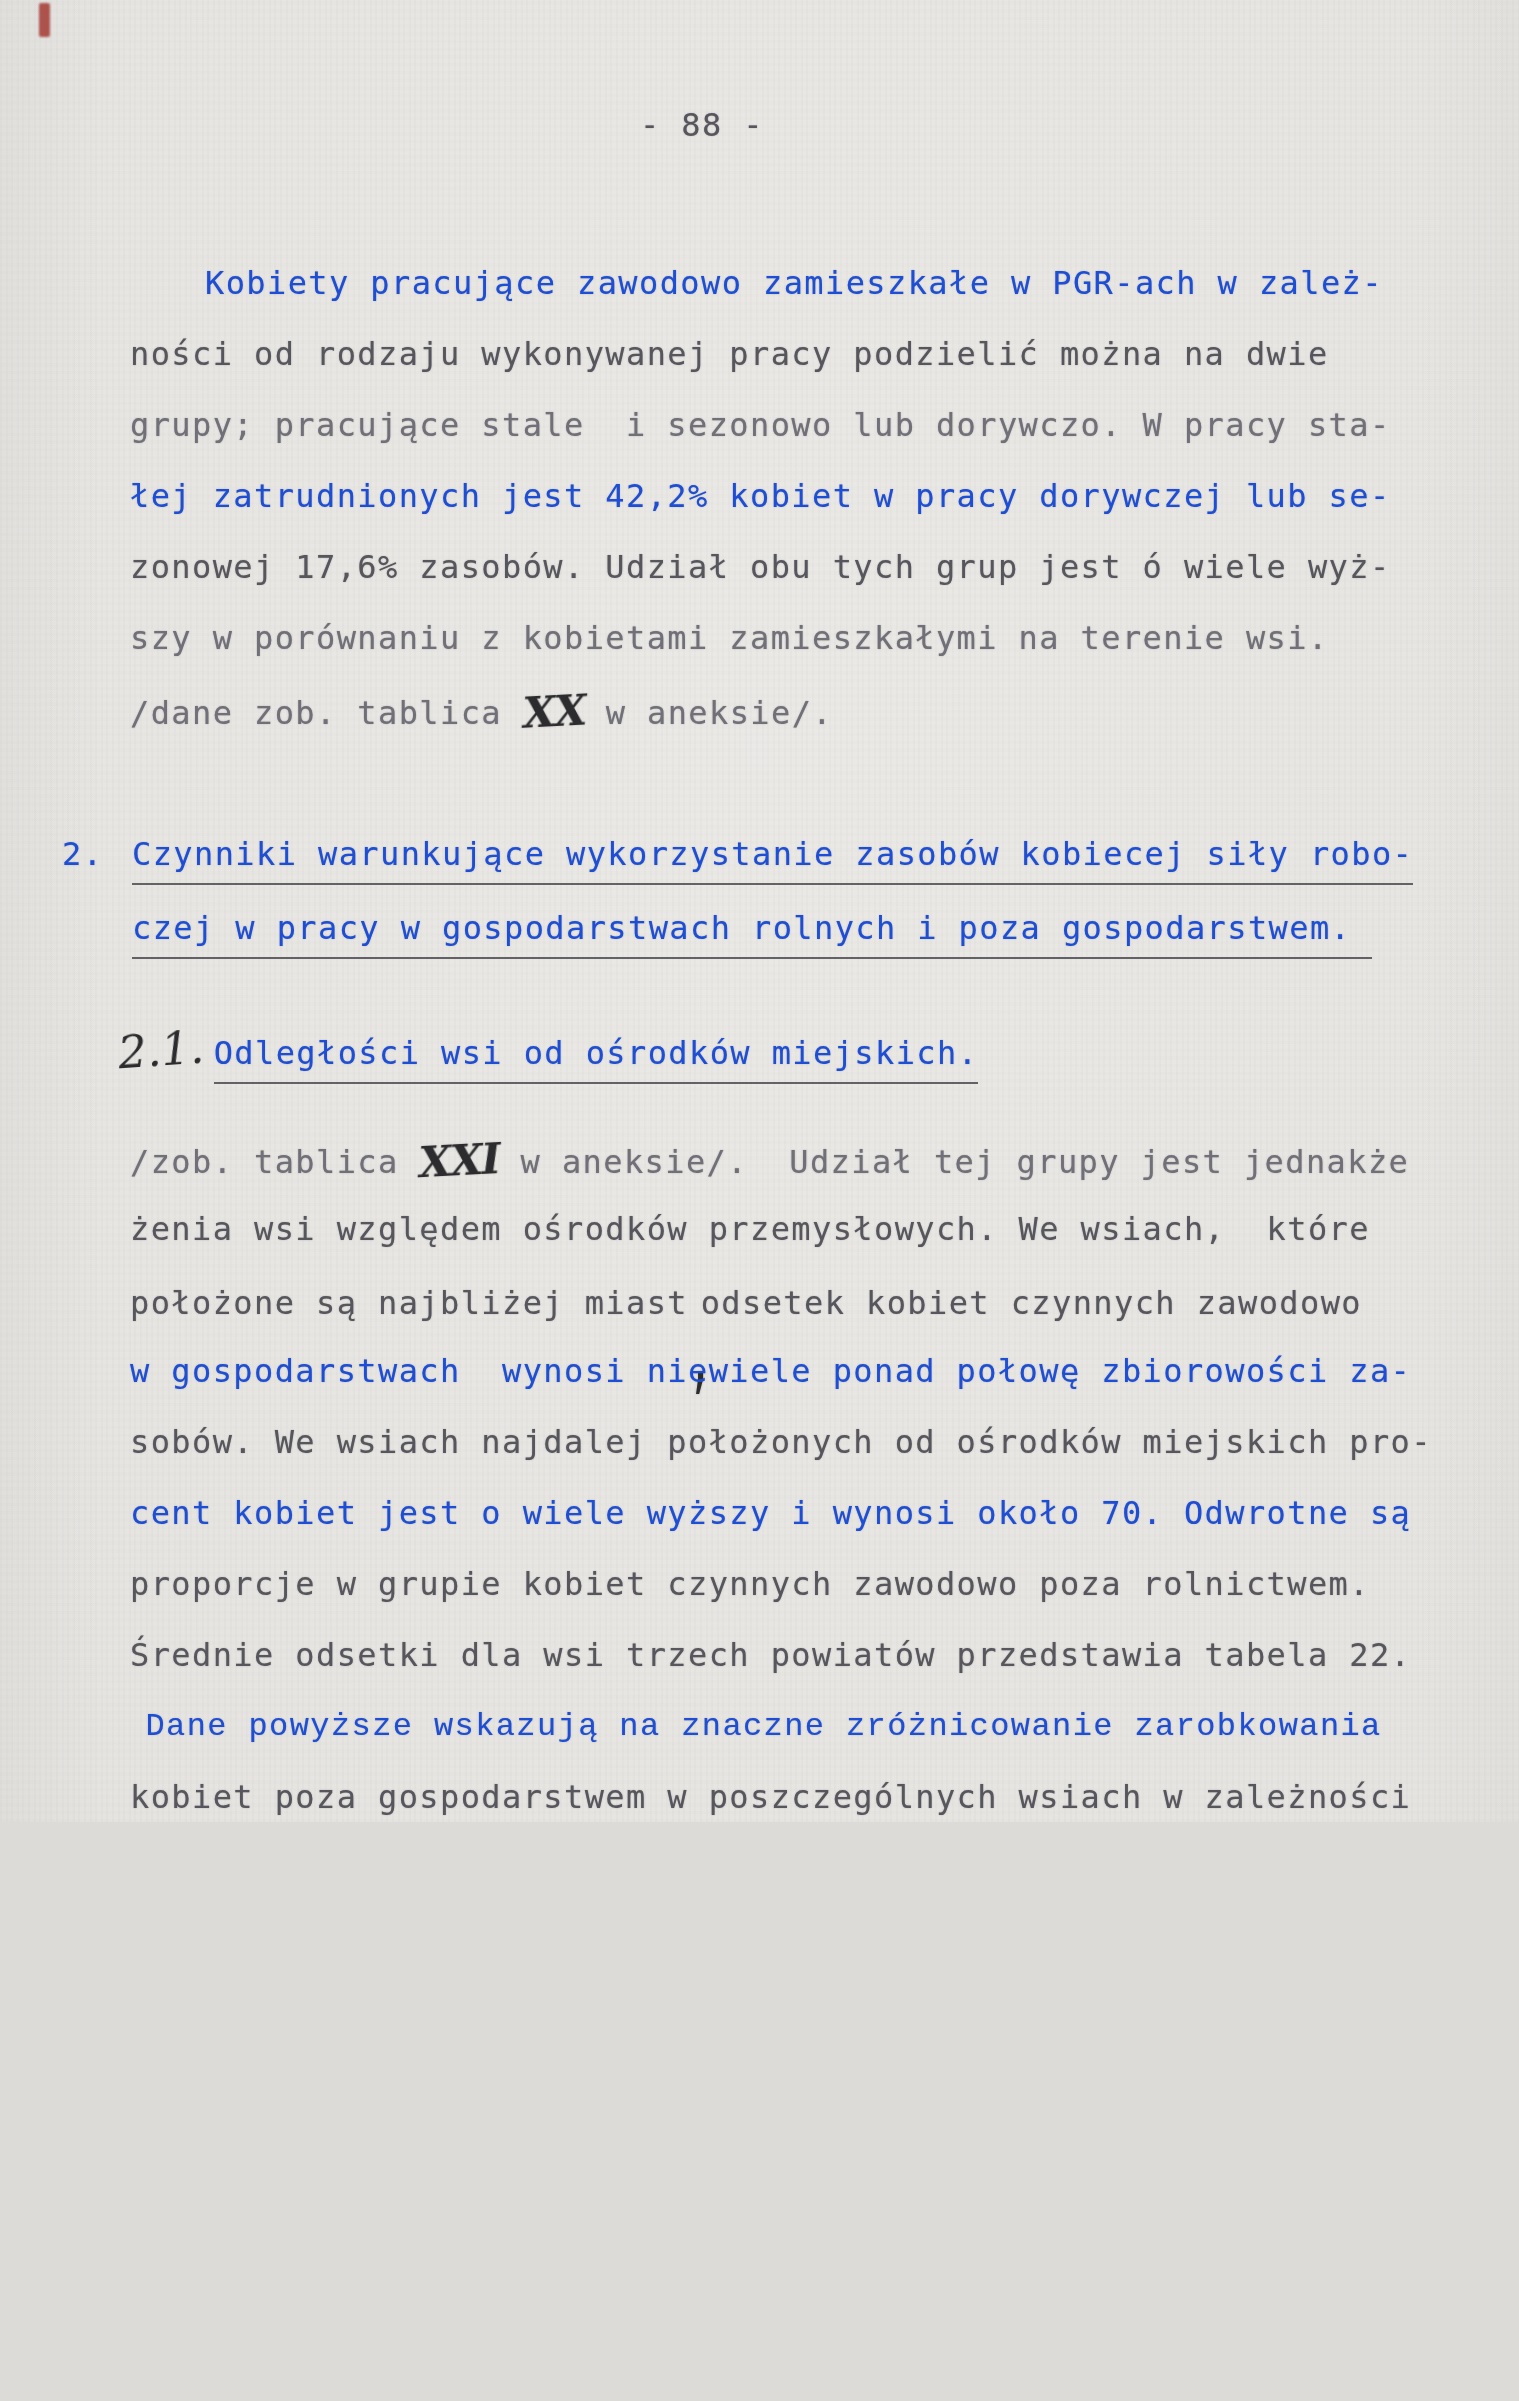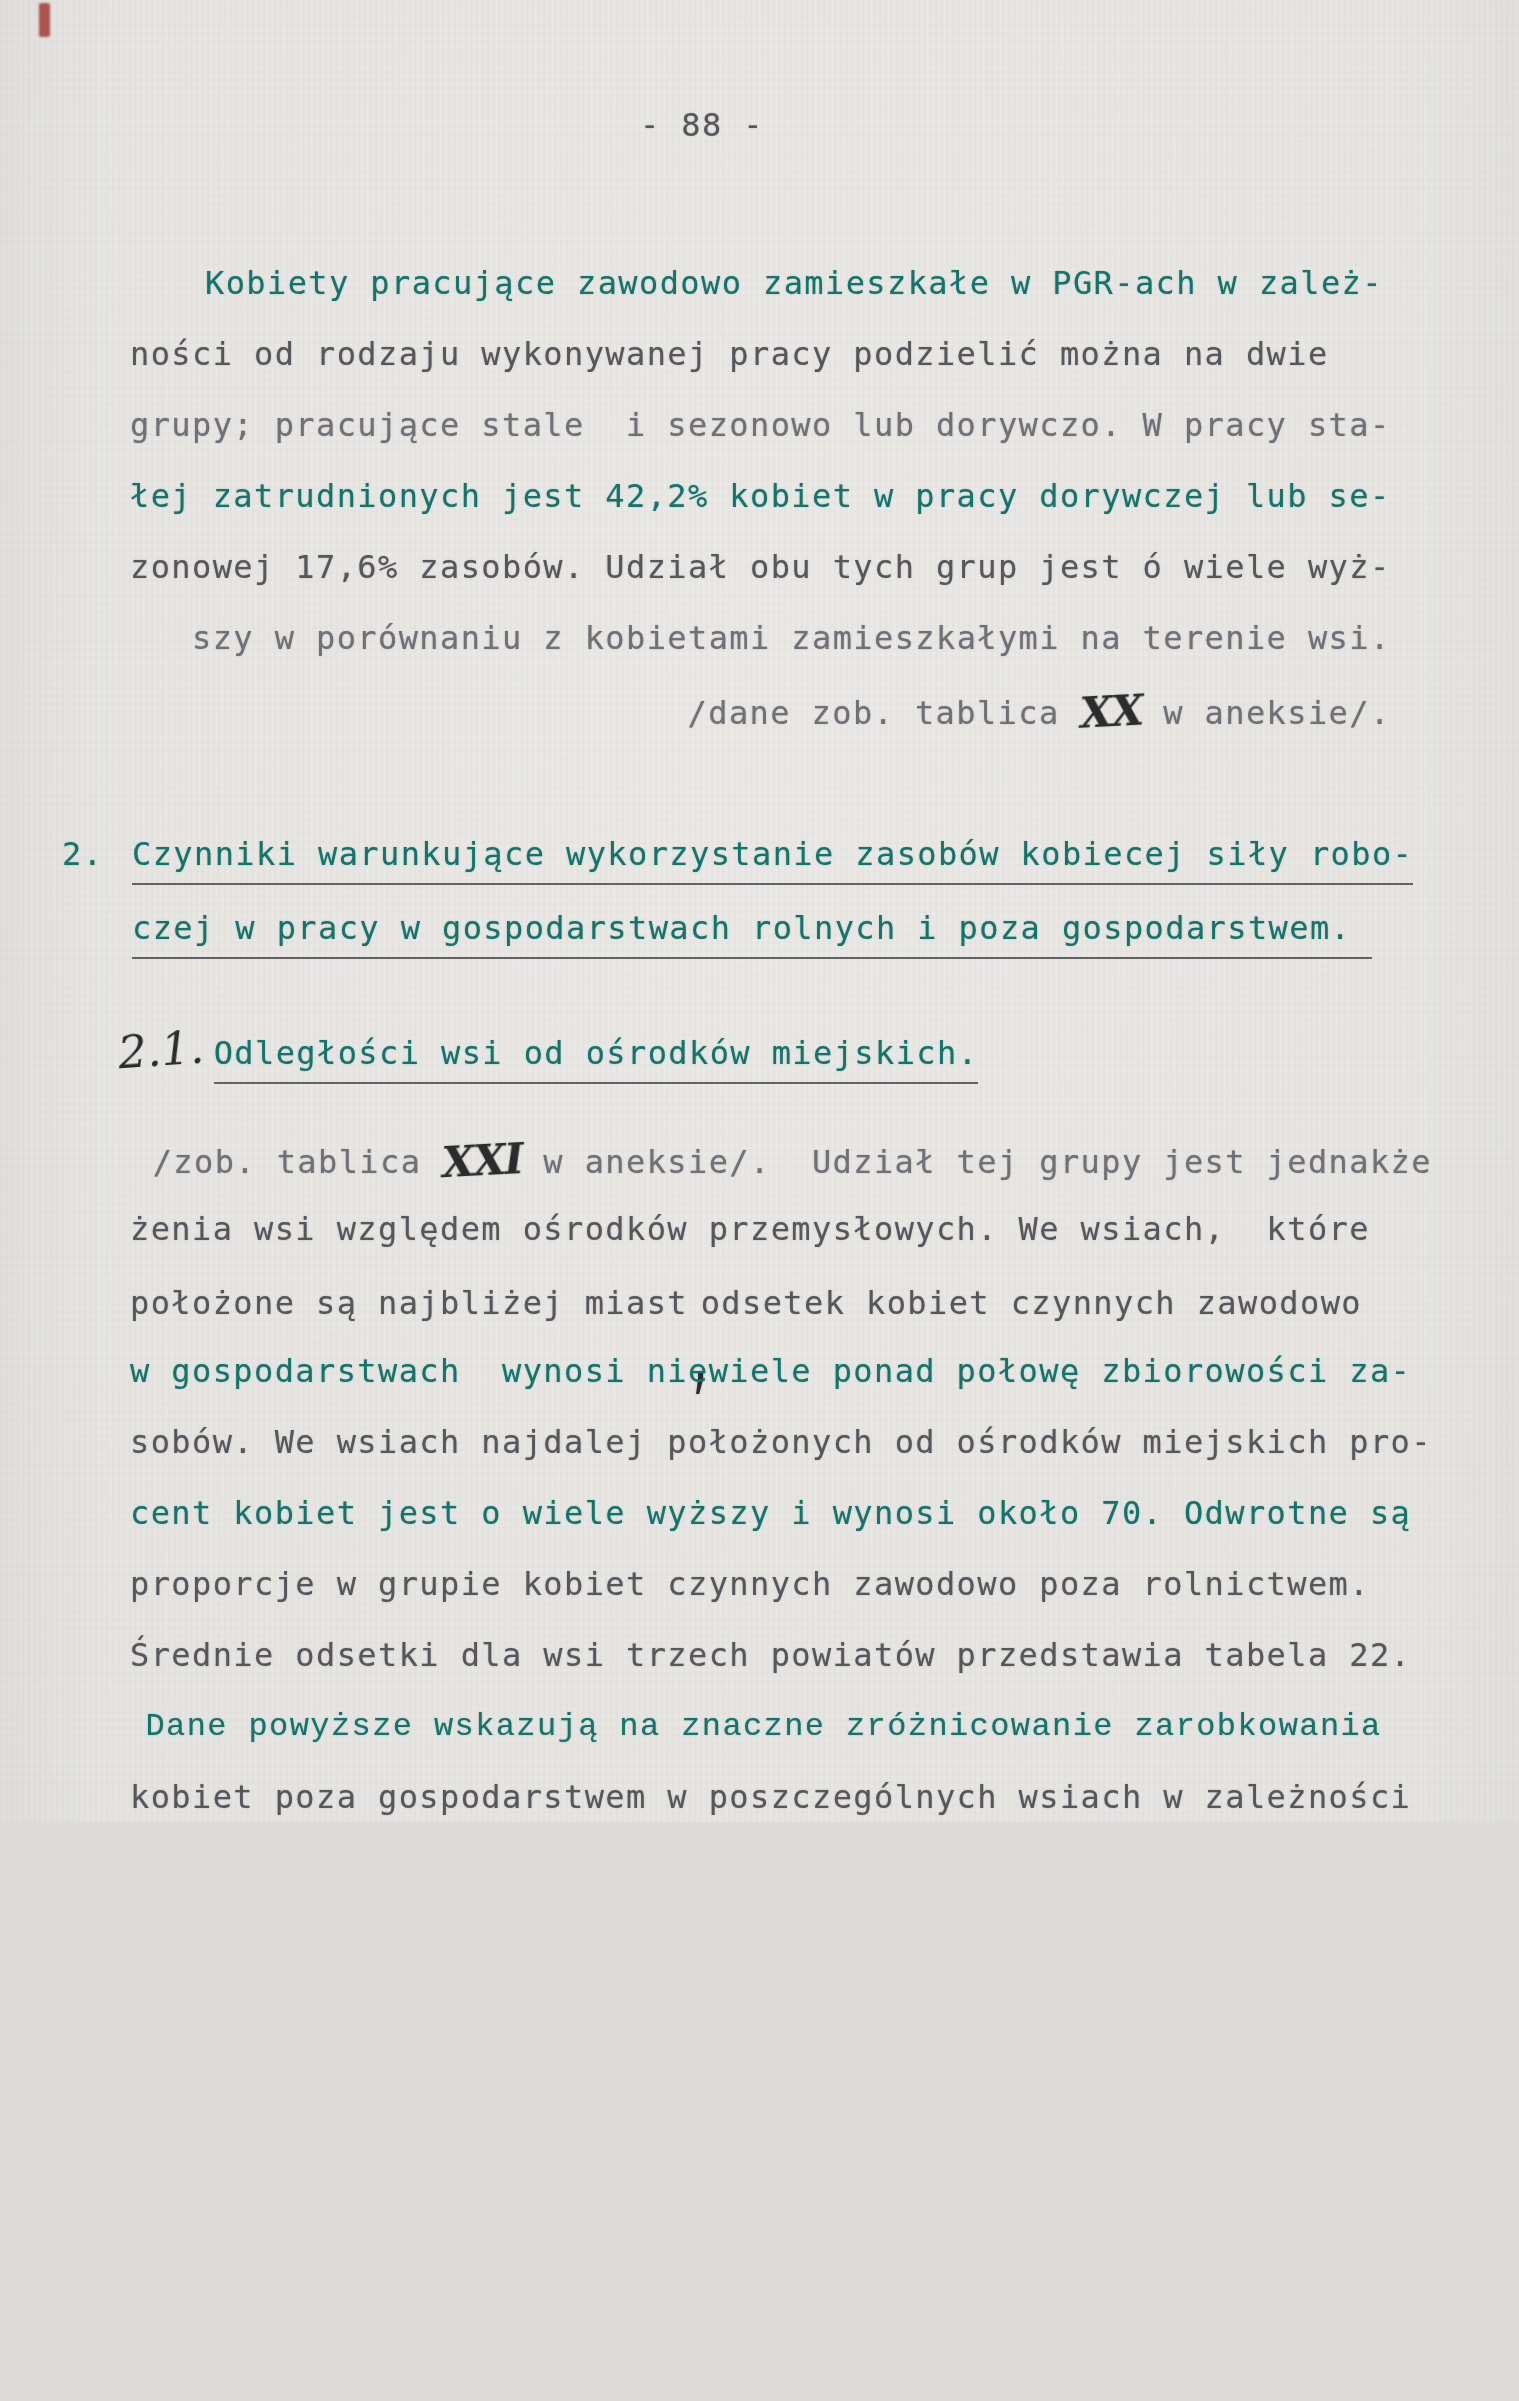--- a/index.html
+++ b/index.html
@@ -24,23 +24,23 @@
     pointer-events: none;
   }
 
   .typed {
     white-space: pre;
     font-size: 32px;
     letter-spacing: 1.4px;
     filter: blur(0.4px);
     text-shadow: 0 0 1.4px rgba(55,54,58,0.38);
   }
-  .ink1 { color: #0f766e; }
+  .ink1 { color: #1d4ed8; }
   .ink2 { color: #57565d; }
-  .ink3 { color: #716f77; text-align: right; }
+  .ink3 { color: #716f77; }
 
   .line { height: 71px; line-height: 71px; }
   .indent { padding-left: 75px; }
   .indent-sm { padding-left: 15.5px; font-family: Liberation Mono, monospace; }
 
   .page-num { position: absolute; left: 640px; top: 106px; }
 
   .para1 { position: absolute; left: 130px; top: 248px; }
   .para2 { position: absolute; left: 130px; top: 1123px; }
 

